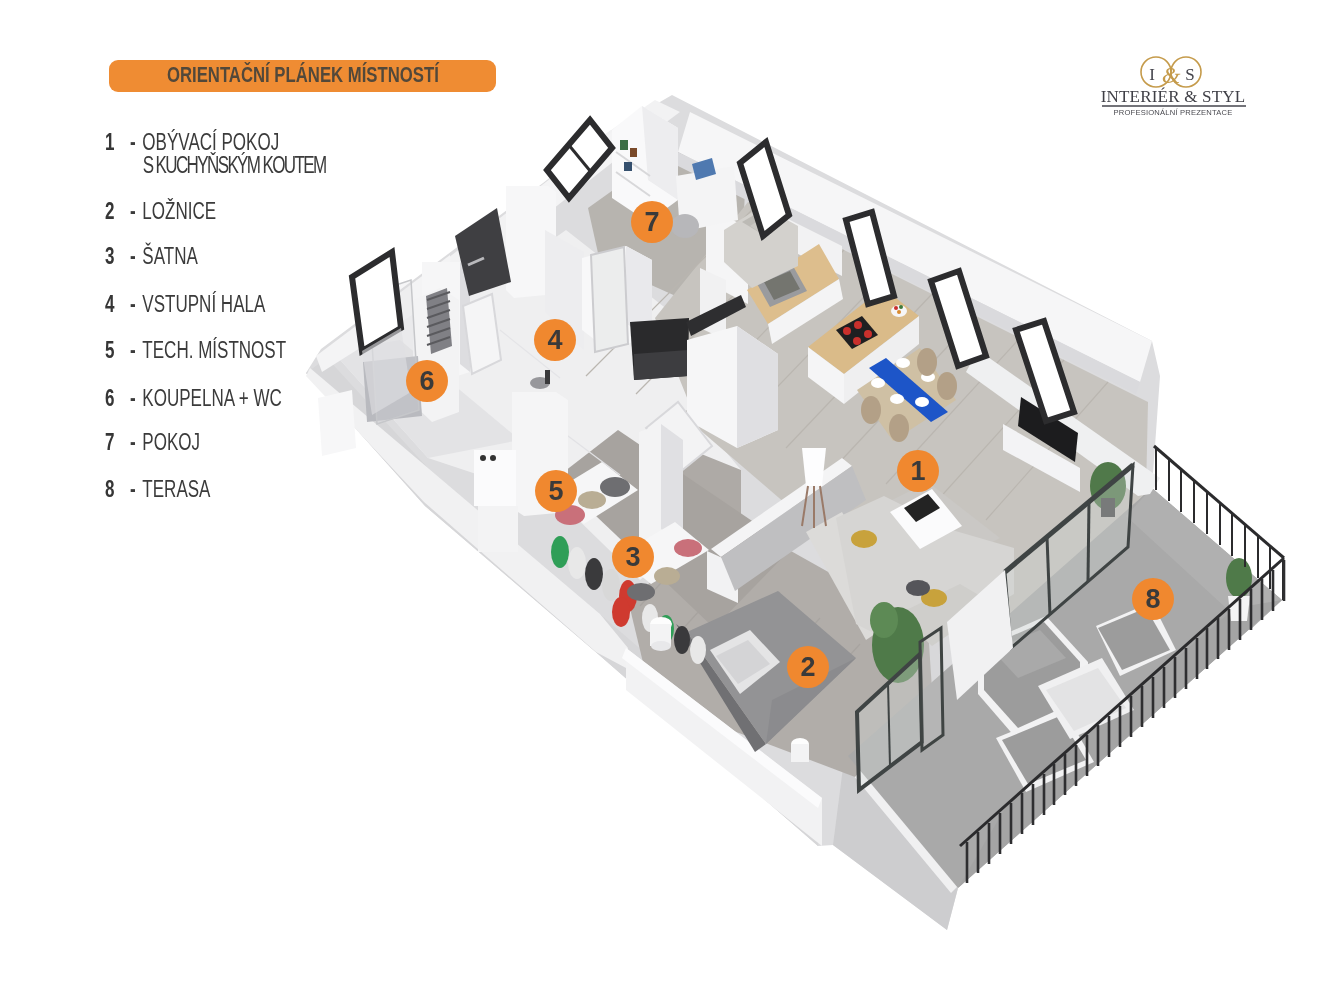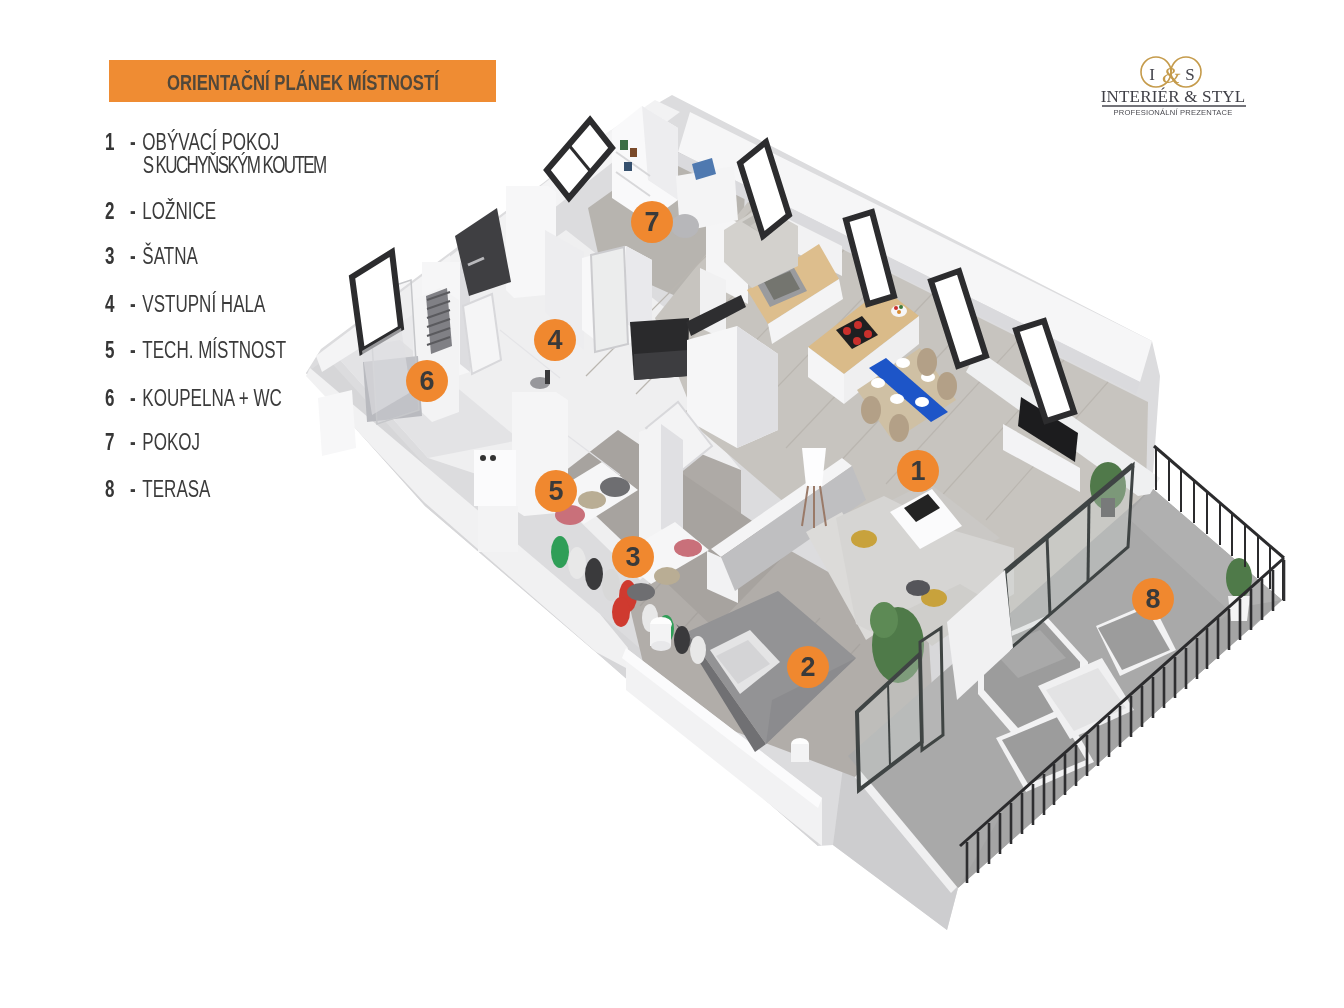--- a/index.html
+++ b/index.html
@@ -1,19 +1,19 @@
 <!DOCTYPE html>
 <html><head>
 <meta charset="utf-8">
 <style>
   html,body{margin:0;padding:0;}
   body{width:1344px;height:1008px;background:#ffffff;position:relative;overflow:hidden;
        font-family:"Liberation Sans", sans-serif;}
-  .banner{position:absolute;left:109px;top:60px;width:387px;height:42px;background:#ef8c33;
-          display:flex;align-items:center;justify-content:center;}
+  .banner{position:absolute;left:109px;top:60px;width:387px;height:32px;background:#ef8c33;
+          display:flex;align-items:flex-start;justify-content:center;border-radius:9px;}
   .banner span{font-size:22px;font-weight:700;color:#52483a;transform:scaleX(0.76);white-space:nowrap;position:relative;top:2px;}
   .legend{position:absolute;left:0;top:0;}
   .item{position:absolute;left:105px;white-space:nowrap;color:#3b3b3b;font-size:23px;line-height:23px;
         transform:scaleX(0.74);transform-origin:0 0;}
   .item b{font-weight:700;color:#363636;}
   .item .dash{display:inline-block;margin:0 9px 0 21px;font-weight:700;}
 </style>
 </head>
 <body>
 <div class="banner">

